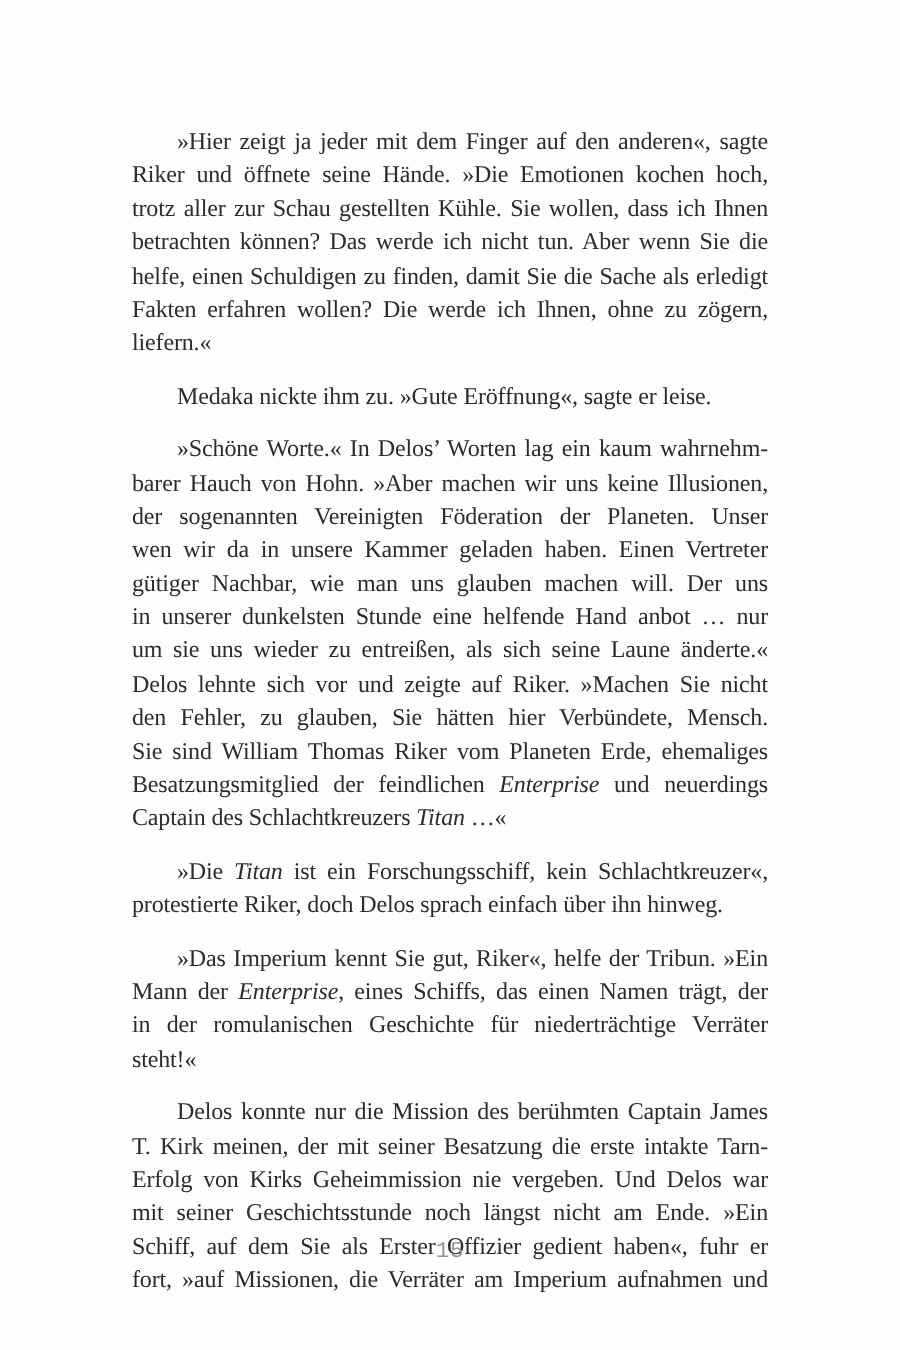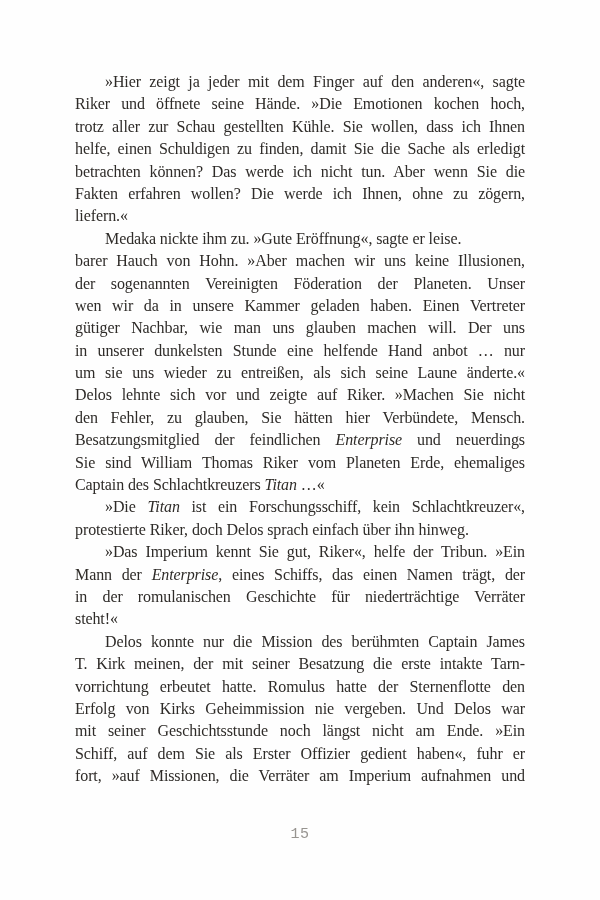--- a/index.html
+++ b/index.html
@@ -14,21 +14,21 @@
     position: absolute;
     left: 75px;
     top: 71px;
     width: 450px;
     font-family: "Liberation Serif", "DejaVu Serif", serif;
     font-size: 16px;
     line-height: 22.4px;
     letter-spacing: -0.1px;
     color: #2e2b28;
   }
-  .para { margin: 0; padding: 0; }
+  .para { margin: 13px; padding: 0; }
   .line {
     text-align: justify;
     text-align-last: justify;
     height: 22.4px;
     overflow: visible;
   }
   .line.first { text-indent: 30px; }
   .line.end { text-align-last: left; }
   .line i { font-style: italic; }
   .page-number {
@@ -45,55 +45,55 @@
 </style>
 </head>
 <body>
 
 <div class="page" style="background: rgb(254, 254, 254);">
   <div class="text-block" style="color: rgb(46, 43, 40);">
       <div class="para">
         <div class="line first">»Hier zeigt ja jeder mit dem Finger auf den anderen«, sagte</div>
         <div class="line">Riker und öffnete seine Hände. »Die Emotionen kochen hoch,</div>
         <div class="line">trotz aller zur Schau gestellten Kühle. Sie wollen, dass ich Ihnen</div>
+        <div class="line">betrachten können? Das werde ich nicht tun. Aber wenn Sie die</div>
         <div class="line">helfe, einen Schuldigen zu finden, damit Sie die Sache als erledigt</div>
-        <div class="line">betrachten können? Das werde ich nicht tun. Aber wenn Sie die</div>
         <div class="line">Fakten erfahren wollen? Die werde ich Ihnen, ohne zu zögern,</div>
         <div class="line end">liefern.«</div>
       </div>
       <div class="para">
         <div class="line first end">Medaka nickte ihm zu. »Gute Eröffnung«, sagte er leise.</div>
       </div>
       <div class="para">
+        <div class="line first">»Schöne Worte.« In Delos’ Worten lag ein kaum wahrnehm-</div>
         <div class="line">barer Hauch von Hohn. »Aber machen wir uns keine Illusionen,</div>
         <div class="line">der sogenannten Vereinigten Föderation der Planeten. Unser</div>
         <div class="line">wen wir da in unsere Kammer geladen haben. Einen Vertreter</div>
         <div class="line">gütiger Nachbar, wie man uns glauben machen will. Der uns</div>
         <div class="line">in unserer dunkelsten Stunde eine helfende Hand anbot … nur</div>
         <div class="line">um sie uns wieder zu entreißen, als sich seine Laune änderte.«</div>
         <div class="line">Delos lehnte sich vor und zeigte auf Riker. »Machen Sie nicht</div>
         <div class="line">den Fehler, zu glauben, Sie hätten hier Verbündete, Mensch.</div>
+        <div class="line">Sie sind William Thomas Riker vom Planeten Erde, ehemaliges</div>
         <div class="line">Besatzungsmitglied der feindlichen <i>Enterprise</i> und neuerdings</div>
-        <div class="line">Sie sind William Thomas Riker vom Planeten Erde, ehemaliges</div>
         <div class="line end">Captain des Schlachtkreuzers <i>Titan</i> …«</div>
       </div>
       <div class="para">
         <div class="line first">»Die <i>Titan</i> ist ein Forschungsschiff, kein Schlachtkreuzer«,</div>
         <div class="line end">protestierte Riker, doch Delos sprach einfach über ihn hinweg.</div>
       </div>
       <div class="para">
         <div class="line first">»Das Imperium kennt Sie gut, Riker«, helfe der Tribun. »Ein</div>
         <div class="line">Mann der <i>Enterprise</i>, eines Schiffs, das einen Namen trägt, der</div>
         <div class="line">in der romulanischen Geschichte für niederträchtige Verräter</div>
         <div class="line end">steht!«</div>
       </div>
       <div class="para">
         <div class="line first">Delos konnte nur die Mission des berühmten Captain James</div>
         <div class="line">T. Kirk meinen, der mit seiner Besatzung die erste intakte Tarn-</div>
-        <div class="line">vorrichtung erbeutet hatte. Romulus hatte der Sternenflotte den</div>
         <div class="line">Erfolg von Kirks Geheimmission nie vergeben. Und Delos war</div>
         <div class="line">mit seiner Geschichtsstunde noch längst nicht am Ende. »Ein</div>
         <div class="line">Schiff, auf dem Sie als Erster Offizier gedient haben«, fuhr er</div>
         <div class="line">fort, »auf Missionen, die Verräter am Imperium aufnahmen und</div>
       </div>
     </div>
   <div class="page-number" style="color: rgb(151, 148, 144);">15</div>
 </div>
 
 </body></html>

